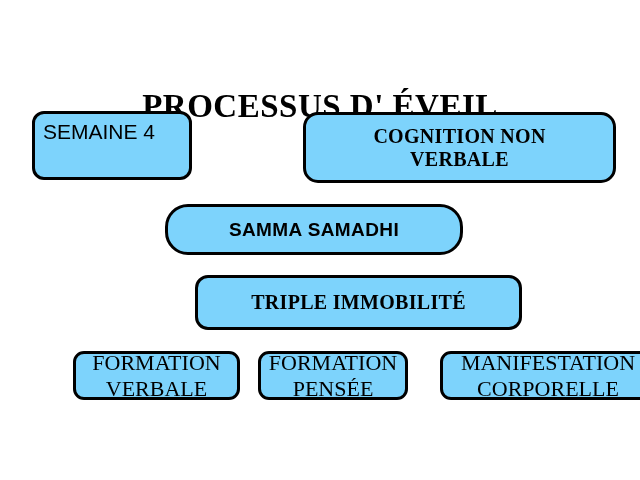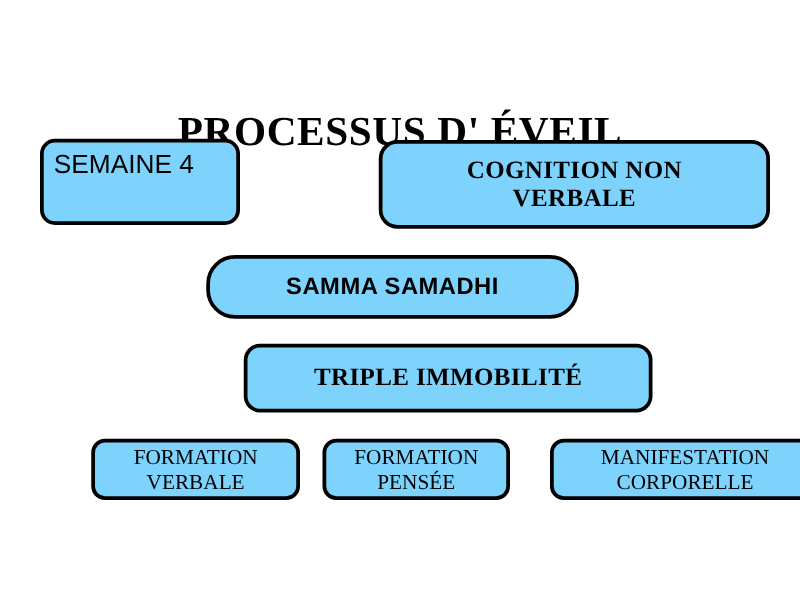--- a/index.html
+++ b/index.html
@@ -116,21 +116,21 @@
 
   
   .leaf {
     top: 351px;
     height: 49px;
     border-radius: 11px;
   }
   .leaf .node-label {
     font-family: "Liberation Serif", serif;
     font-weight: normal;
-    font-size: 17px;
+    font-size: 22px;
     line-height: 1.15;
   }
   #node-formation-verbale { left: 73px;  width: 167px; }
   #node-formation-pensee  { left: 258px; width: 150px; }
   #node-manifestation     { left: 440px; width: 216px; }
 </style>
 </head>
 <body>
 
 <div id="slide">

